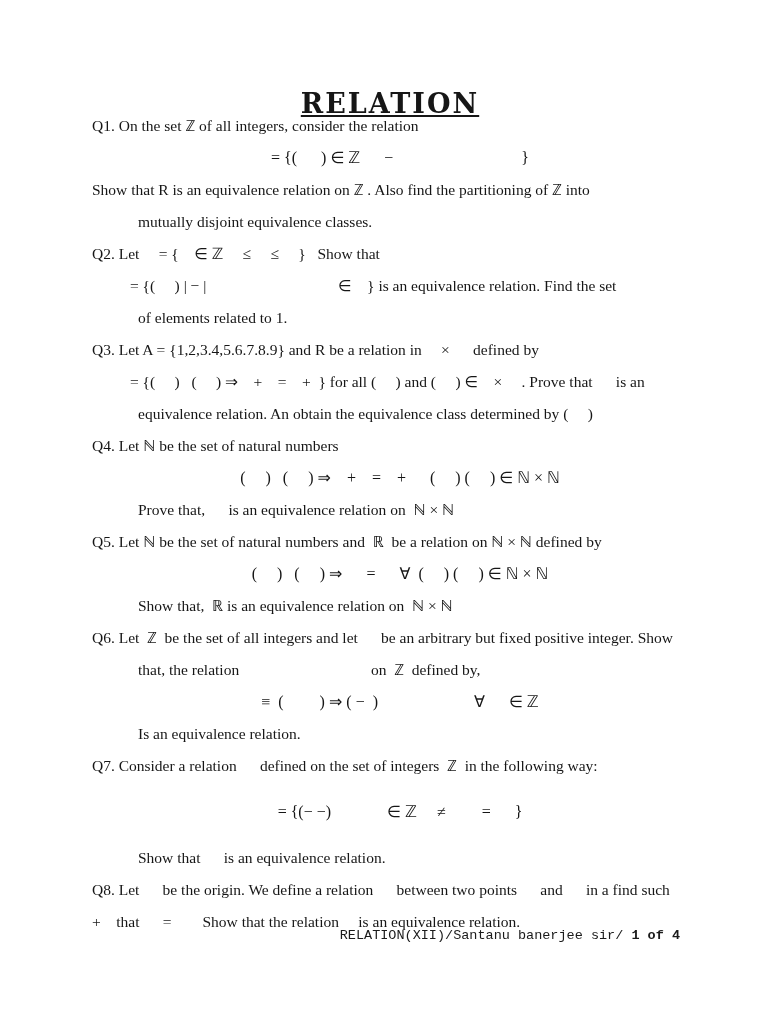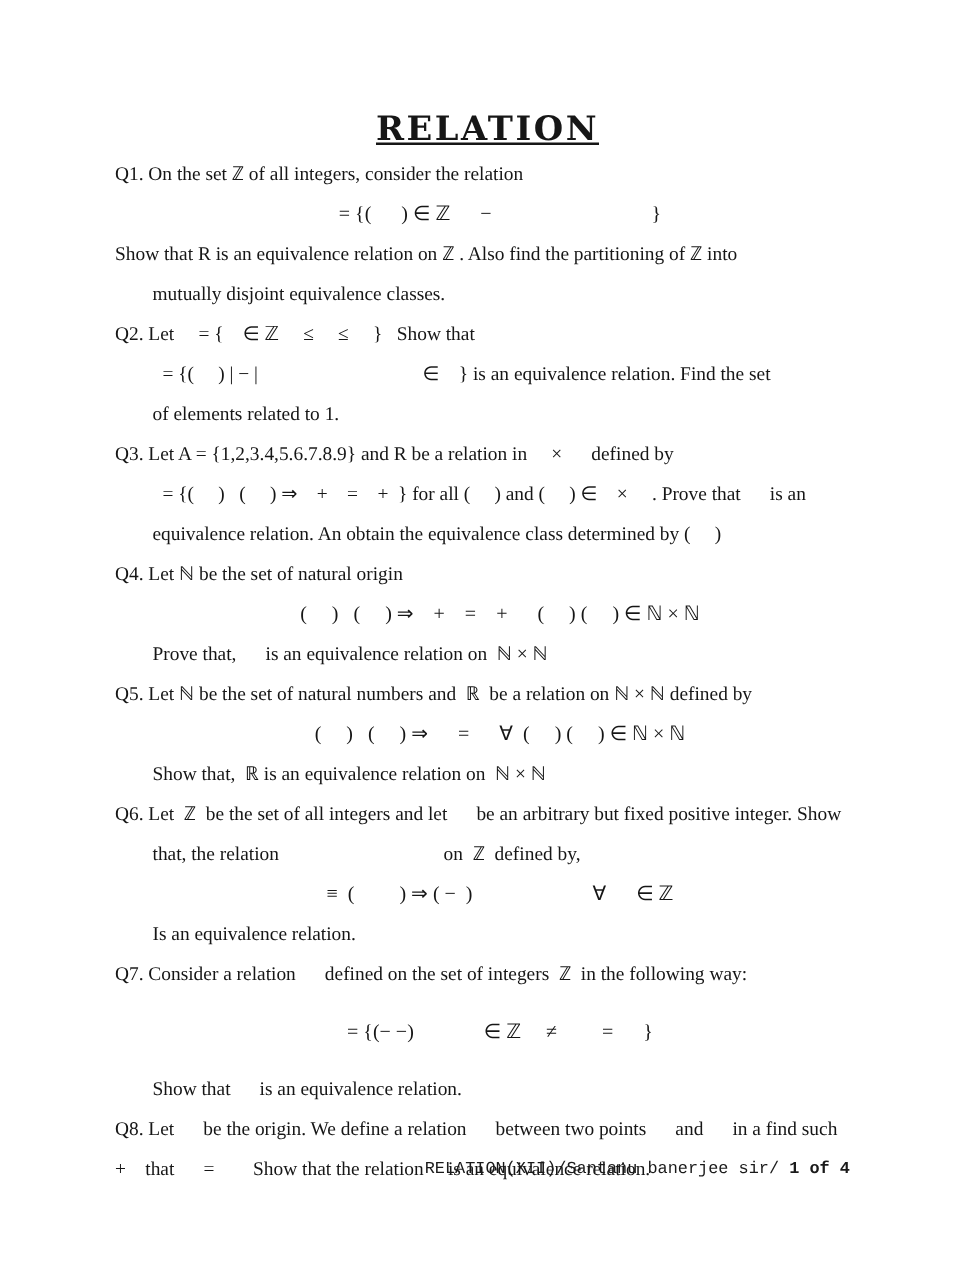--- a/index.html
+++ b/index.html
@@ -17,30 +17,30 @@
     top:88px;left:12px;right:0;
     text-align:center;
     font-family:"DejaVu Serif", serif;
     font-size:27px;
     font-weight:bold;
     letter-spacing:2px;
     text-decoration:underline;
   }
   .lines{
     position:absolute;
-    top:124px;left:92px;right:60px;
+    top:110px;left:92px;right:60px;
     font-size:15.5px;
   }
   .line{
     line-height:32px;
     white-space:pre;
   }
   .q{margin-left:0;}
   .i1{margin-left:0;}
-  .i2{margin-left:30px;}
+  .i2{margin-left:46px;}
   .eq{text-align:center;font-size:16px;}
   .eqT{text-align:center;font-size:16px;line-height:44px;margin:8px 0 8px 0;}
   .eqL{margin-left:38px;}
   .footer{
     position:absolute;
     top:928px;
     right:88px;
     font-size:13.5px;
     font-family:Liberation Mono, monospace;
     color:#1a1a1a;
@@ -58,21 +58,21 @@
   <div class="line q">Q1. On the set ℤ of all integers, consider the relation</div>
       <div class="line eq">= {(      ) ∈ ℤ      −                                }</div>
       <div class="line i1">Show that R is an equivalence relation on ℤ . Also find the partitioning of ℤ into</div>
       <div class="line i2">mutually disjoint equivalence classes.</div>
       <div class="line q">Q2. Let     = {    ∈ ℤ     ≤     ≤     }   Show that</div>
       <div class="line eqL">= {(     ) | − |                                  ∈    } is an equivalence relation. Find the set</div>
       <div class="line i2">of elements related to 1.</div>
       <div class="line q">Q3. Let A = {1,2,3.4,5.6.7.8.9} and R be a relation in     ×      defined by</div>
       <div class="line eqL">= {(     )   (     ) ⇒    +    =    +  } for all (     ) and (     ) ∈    ×     . Prove that      is an</div>
       <div class="line i2">equivalence relation. An obtain the equivalence class determined by (     )</div>
-      <div class="line q">Q4. Let ℕ be the set of natural origin</div>
+      <div class="line q">Q4. Let ℕ be the set of natural numbers</div>
       <div class="line eq">(     )   (     ) ⇒    +    =    +      (     ) (     ) ∈ ℕ × ℕ</div>
       <div class="line i2">Prove that,      is an equivalence relation on  ℕ × ℕ</div>
       <div class="line q">Q5. Let ℕ be the set of natural numbers and  ℝ  be a relation on ℕ × ℕ defined by</div>
       <div class="line eq">(     )   (     ) ⇒      =      ∀  (     ) (     ) ∈ ℕ × ℕ</div>
       <div class="line i2">Show that,  ℝ is an equivalence relation on  ℕ × ℕ</div>
       <div class="line q">Q6. Let  ℤ  be the set of all integers and let      be an arbitrary but fixed positive integer. Show</div>
       <div class="line i2">that, the relation                                  on  ℤ  defined by,</div>
       <div class="line eq">≡  (         ) ⇒ ( −  )                        ∀      ∈ ℤ</div>
       <div class="line i2">Is an equivalence relation.</div>
       <div class="line q">Q7. Consider a relation      defined on the set of integers  ℤ  in the following way:</div>

